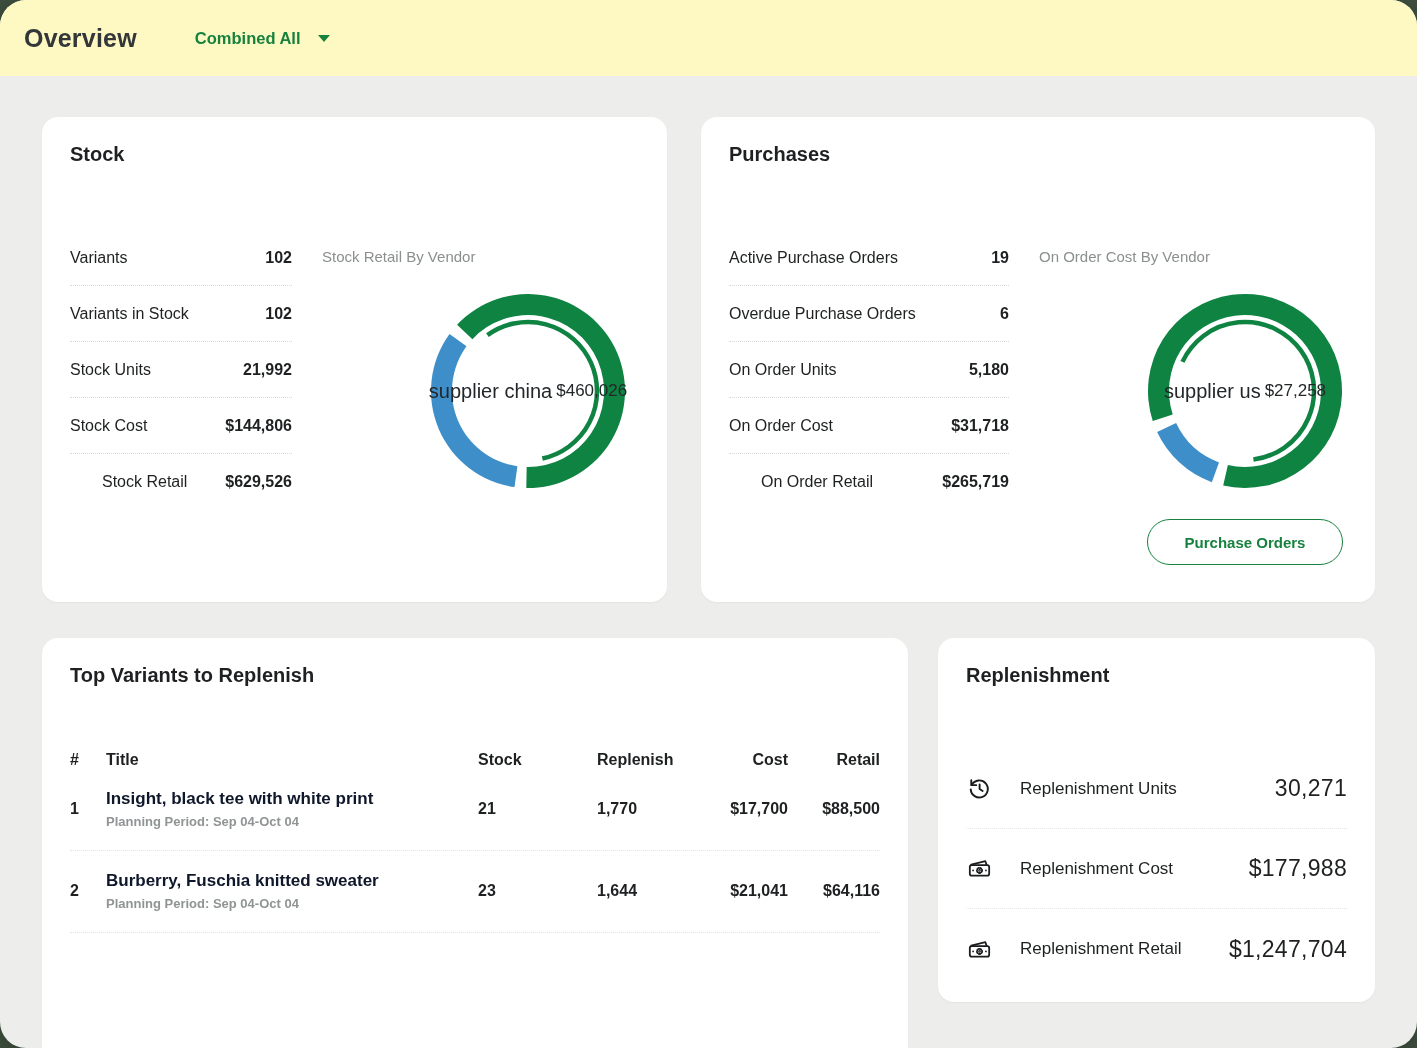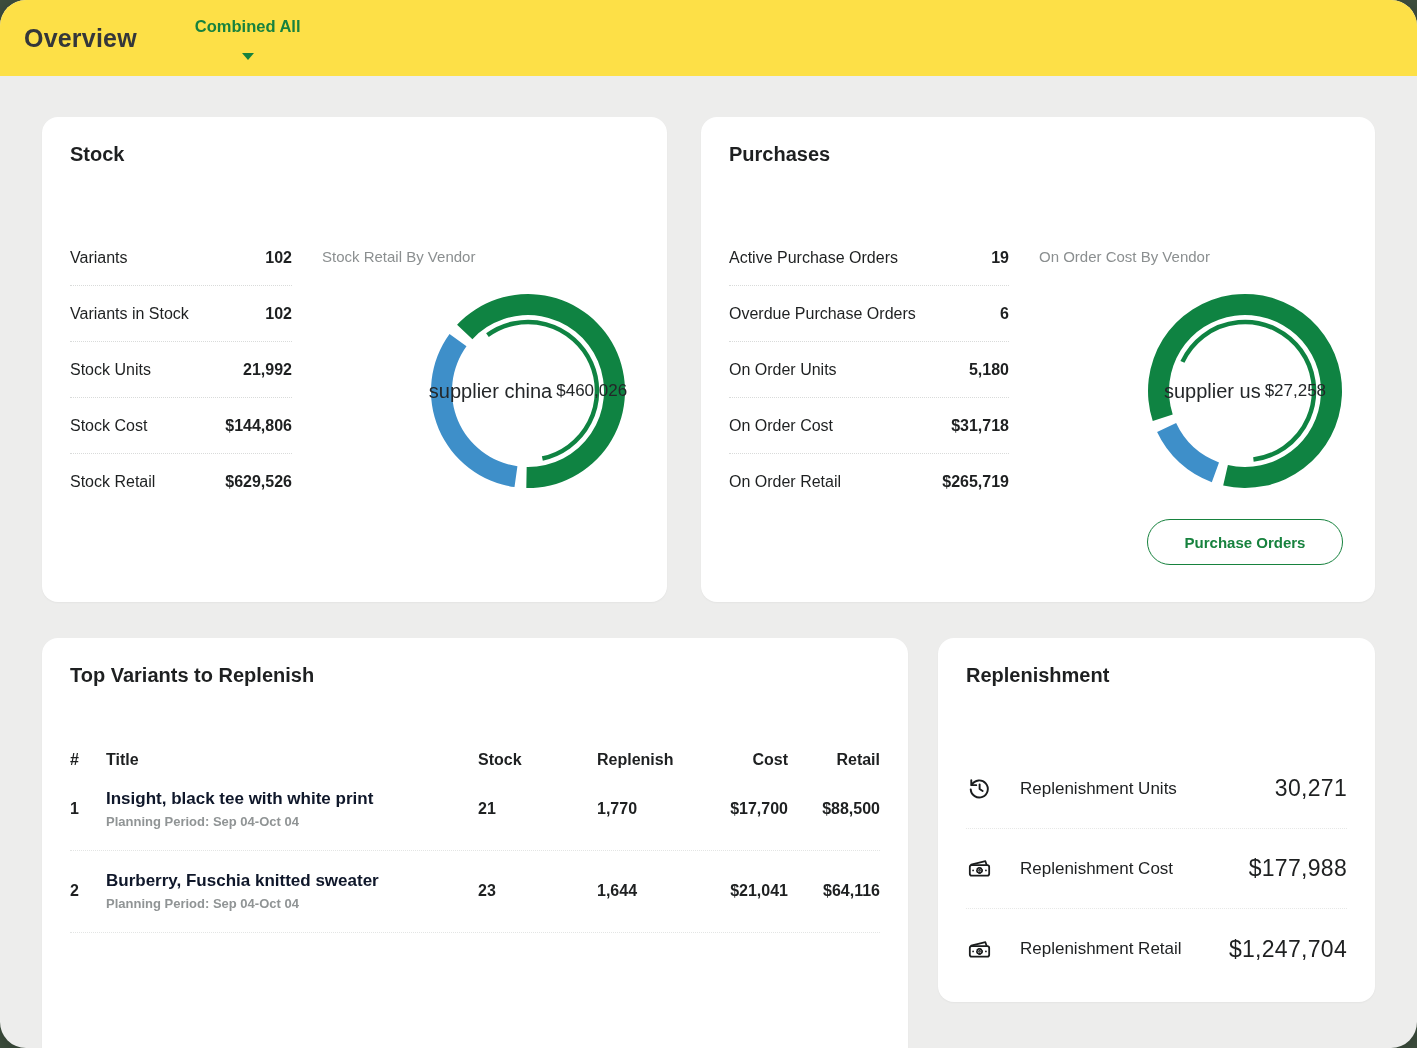--- a/index.html
+++ b/index.html
@@ -2,23 +2,23 @@
 <html><head>
 <meta charset="utf-8">
 <style>
   * { margin:0; padding:0; box-sizing:border-box; }
   html,body { width:1417px; height:1048px; overflow:hidden;
     font-family:"Liberation Sans", sans-serif; background:#3e4f3e; }
   .window { position:absolute; inset:0; border-radius:26px; overflow:hidden;
     background:#ededec; box-shadow:0 4px 18px rgba(0,0,0,.25); }
 
   
-  .topbar { height:76px; background:#fde047; display:flex; align-items:center; padding:0 24px; }
+  .topbar { height:76px; background:#fef9c3; display:flex; align-items:center; padding:0 24px; }
   .page-title { font-size:25px; font-weight:700; color:#34373a; letter-spacing:.2px; }
-  .scope-select { margin-left:58px; display:flex; align-items:center; gap:17px; cursor:pointer;flex-direction:column; }
+  .scope-select { margin-left:58px; display:flex; align-items:center; gap:17px; cursor:pointer; }
   .scope-label { font-size:16.5px; font-weight:700; color:#17823e; }
   .caret { width:0; height:0; border-left:6px solid transparent; border-right:6px solid transparent;
     border-top:7px solid #17823e; }
 
   
   .content { padding:41px 42px 0; }
   .row1 { display:flex; gap:34px; }
   .row2 { display:flex; gap:30px; margin-top:36px; }
   .card { background:#fff; border-radius:16px; padding:26px 28px; box-shadow:0 1px 2px rgba(0,0,0,.04); }
   .card-title { font-size:20px; font-weight:700; color:#1e2021; }
@@ -28,21 +28,21 @@
   .card-table { width:866px; height:432px; }
   .card-replenishment { flex:1; height:364px; }
 
   
   .card-body { display:flex; margin-top:64px; }
   .stats-col { flex:none; }
   .card-stock .stats-col { width:222px; }
   .card-purchases .stats-col { width:280px; }
   .stat-row { height:56px; display:flex; align-items:center; justify-content:space-between;
     border-bottom:1px dotted #d9dbda; }
-  .stat-row:last-child { border-bottom:none; }
+  .stat-row:last-child { border-bottom:none;margin-left:32px; }
   .stat-label { font-size:16px; color:#1e2021; }
   .stat-value { font-size:16px; font-weight:700; color:#1e2021; }
 
   .chart-col { flex:1; padding-left:30px; padding-top:18px; }
   .chart-subtitle { font-size:15px; color:#8b8f90; }
   .donut-wrap { position:relative; width:200px; height:200px; margin:26px 0 0 106px; }
   .donut-wrap svg { position:absolute; inset:0; }
   .donut-center { position:absolute; inset:0; display:flex; flex-direction:row;
     align-items:center; justify-content:center; gap:4px; pointer-events:none; }
   .donut-line1 { font-size:20px; color:#242729; }

